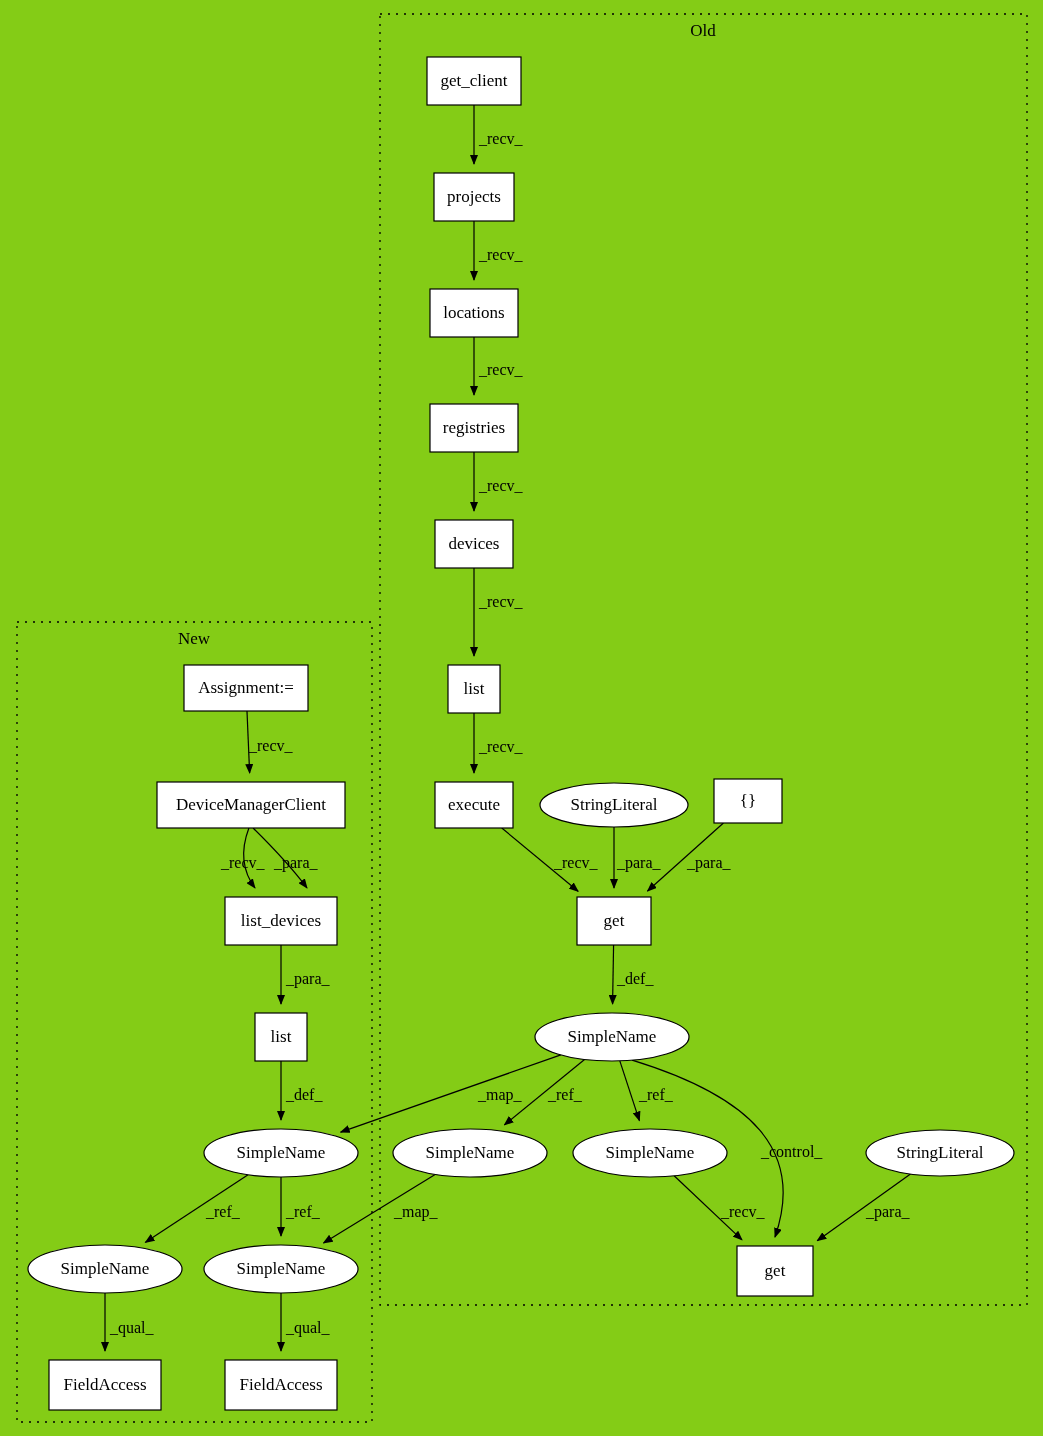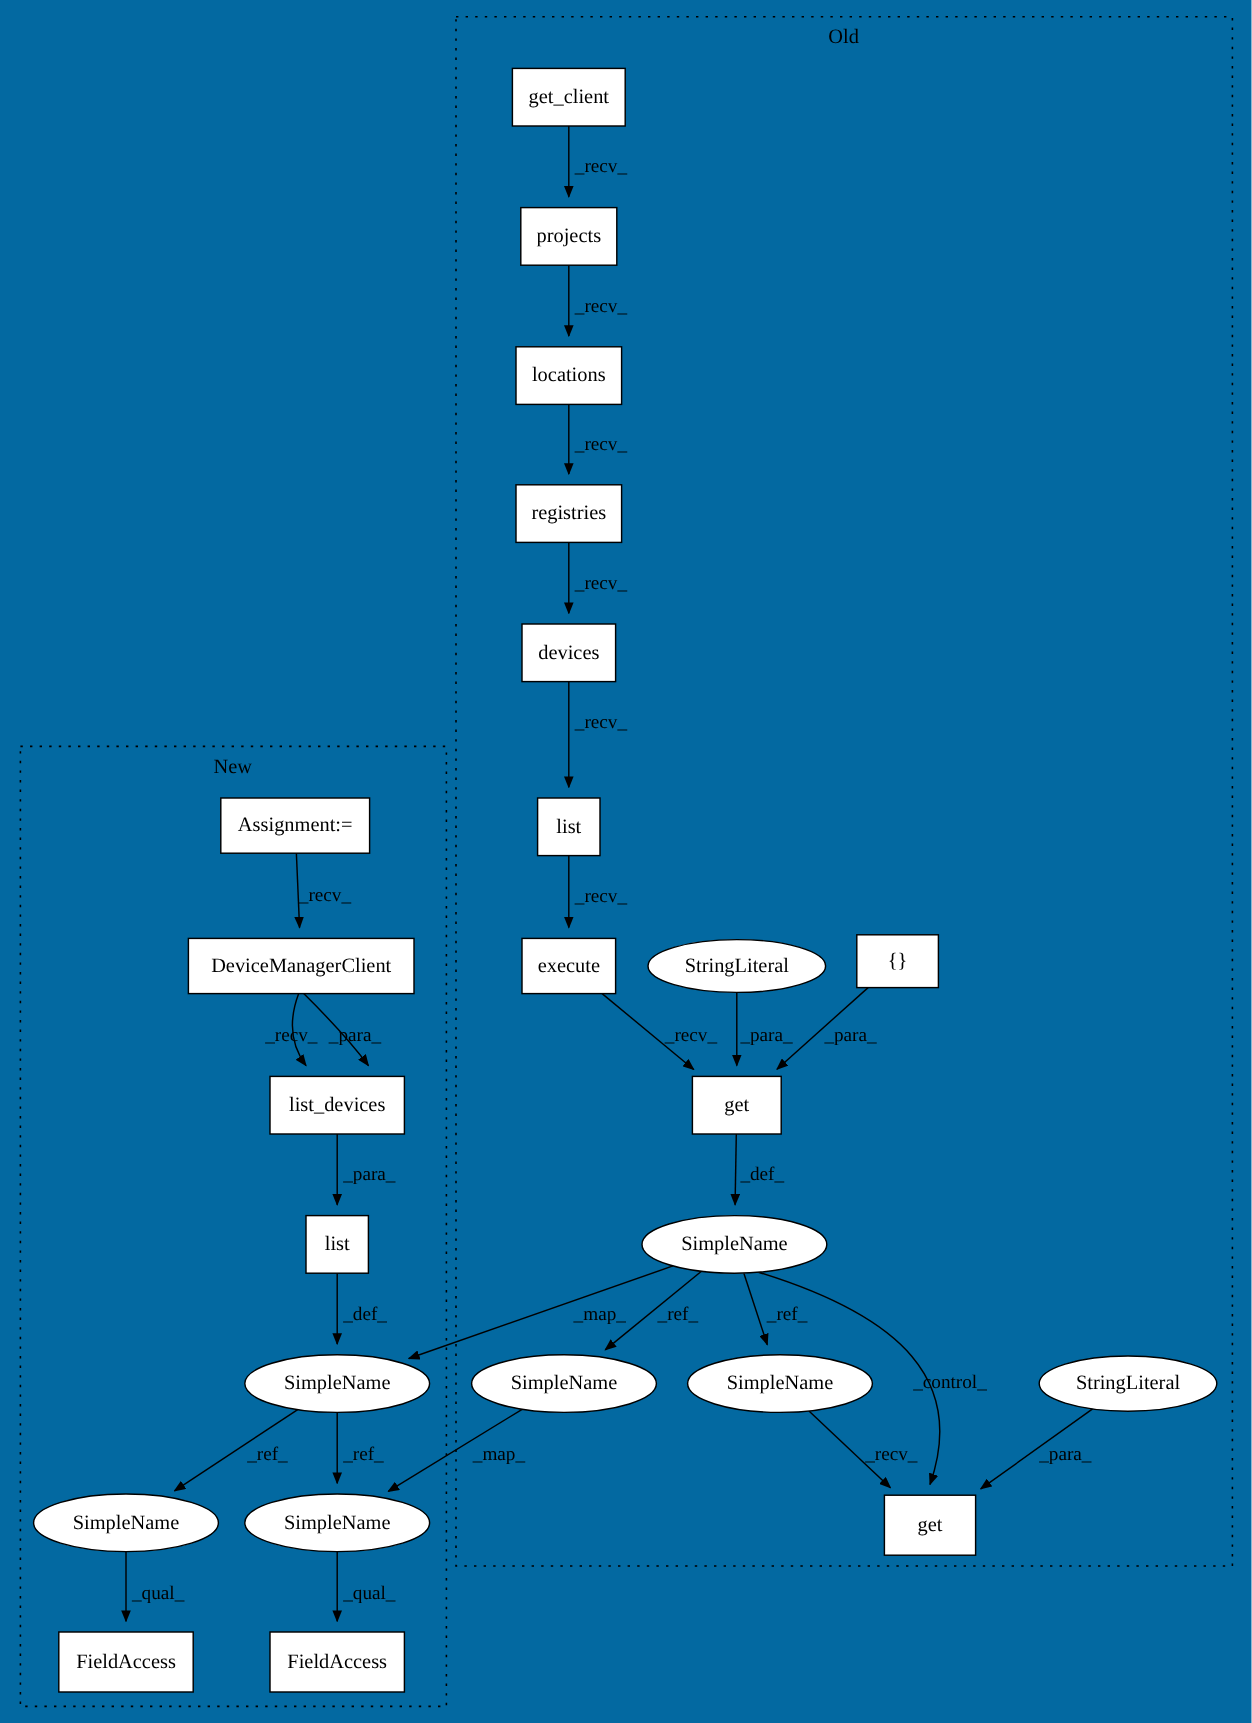--- a/index.html
+++ b/index.html
@@ -4,21 +4,21 @@
 <style>
   html, body {
     margin: 0;
     padding: 0;
     background: #ffffff;
   }
   #graph-root {
     position: relative;
     width: 1043px;
     height: 1436px;
-    background: #0369a1;
+    background: #84cc16;
     font-family: "Liberation Serif", "DejaVu Serif", serif;
     text-align: center;
   }
   svg#graph-svg {
     display: block;
     width: 1043px;
     height: 1436px;
   }
   .node-box {
     fill: #ffffff;

